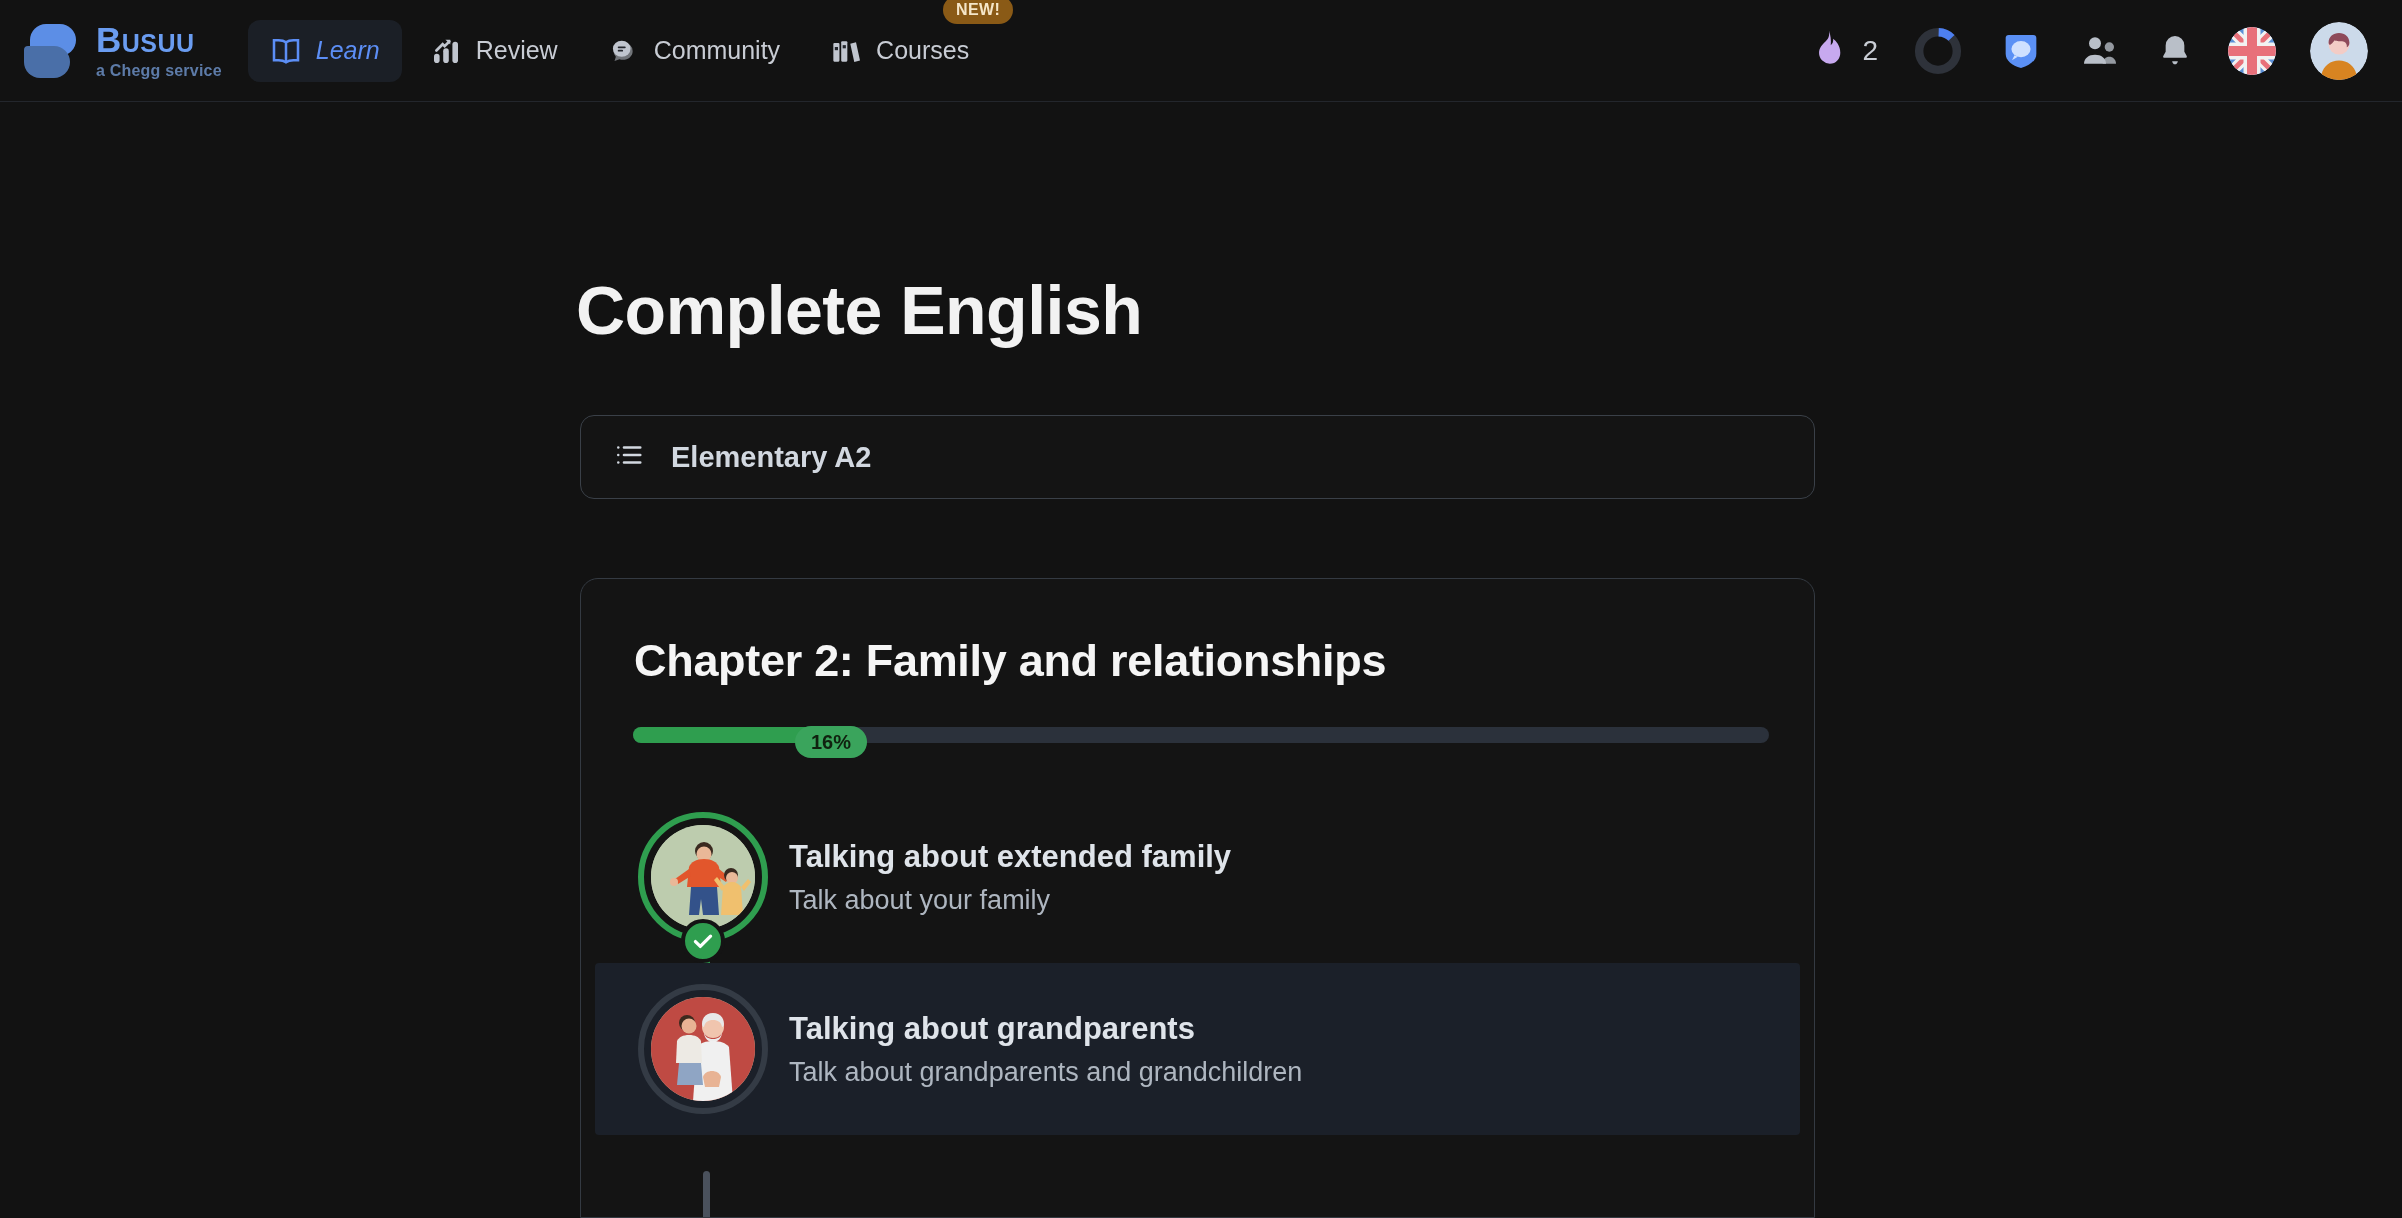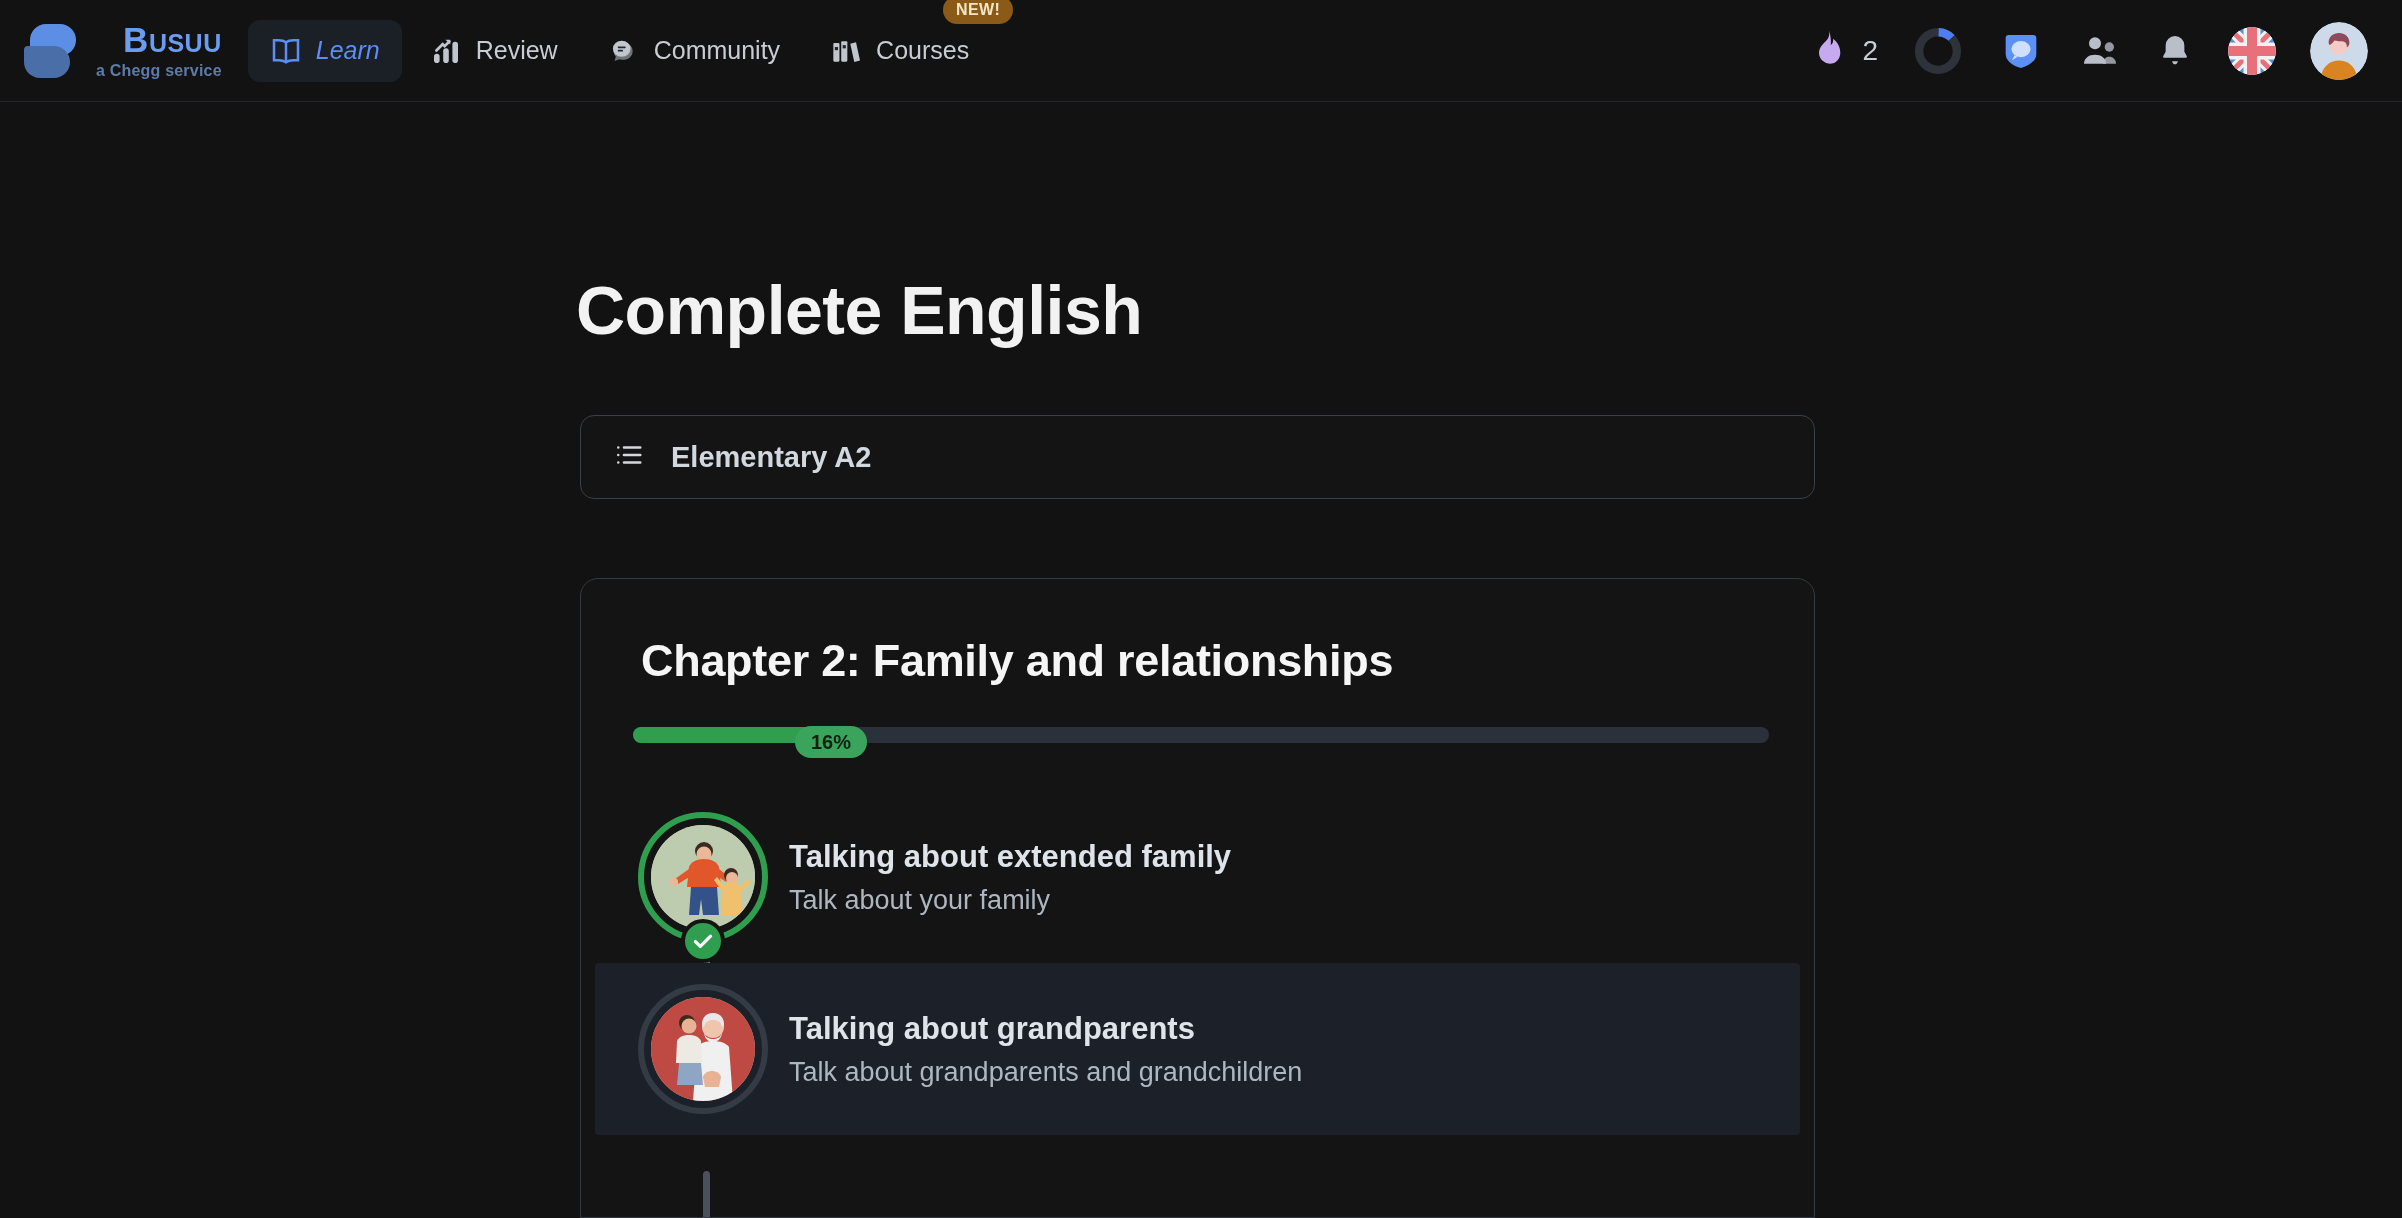--- a/index.html
+++ b/index.html
@@ -13,21 +13,21 @@
   
   .navbar{
     position:relative;
     height:102px;
     background:#121212;
     display:flex;
     align-items:center;
     padding:0 28px 0 22px;
     border-bottom:1px solid #23262c;
   }
-  .brand{ display:flex; align-items:center; gap:16px; margin-right:26px;text-align:right; }
+  .brand{ display:flex; align-items:center; gap:16px; margin-right:26px; }
   .brand-mark{ width:58px; height:58px; position:relative; }
   .brand-mark .b-top{
     position:absolute; left:8px; top:2px; width:46px; height:32px;
     background:#5c8ee6; border-radius:24px 24px 24px 6px;
   }
   .brand-mark .b-bot{
     position:absolute; left:2px; top:24px; width:46px; height:32px;
     background:#4a6fa8; border-radius:6px 24px 24px 24px;
   }
   .brand-text{ display:flex; flex-direction:column; line-height:1; }
@@ -86,21 +86,21 @@
   .chapter-card{
     position:absolute; left:580px; top:476px;
     width:1235px; height:640px;
     border:1px solid #343a42; border-top-left-radius:18px; border-top-right-radius:18px;
     background:#141414;
     padding:56px 50px 0 50px;
     overflow:hidden;
   }
   .chapter-title{
     color:#f5f5f5; font-size:45px; font-weight:bold; letter-spacing:-0.3px;
-    margin-left:10px;
+    margin-left:3px;
   }
 
   .progress-wrap{ margin-top:32px; margin-left:2px; position:relative; width:1136px; height:30px; }
   .progress-track{
     position:absolute; left:0; top:8px; width:1136px; height:16px;
     background:#2b313b; border-radius:8px;
   }
   .progress-fill{
     position:absolute; left:0; top:8px; height:16px;
     background:#2f9e4f; border-radius:8px;

